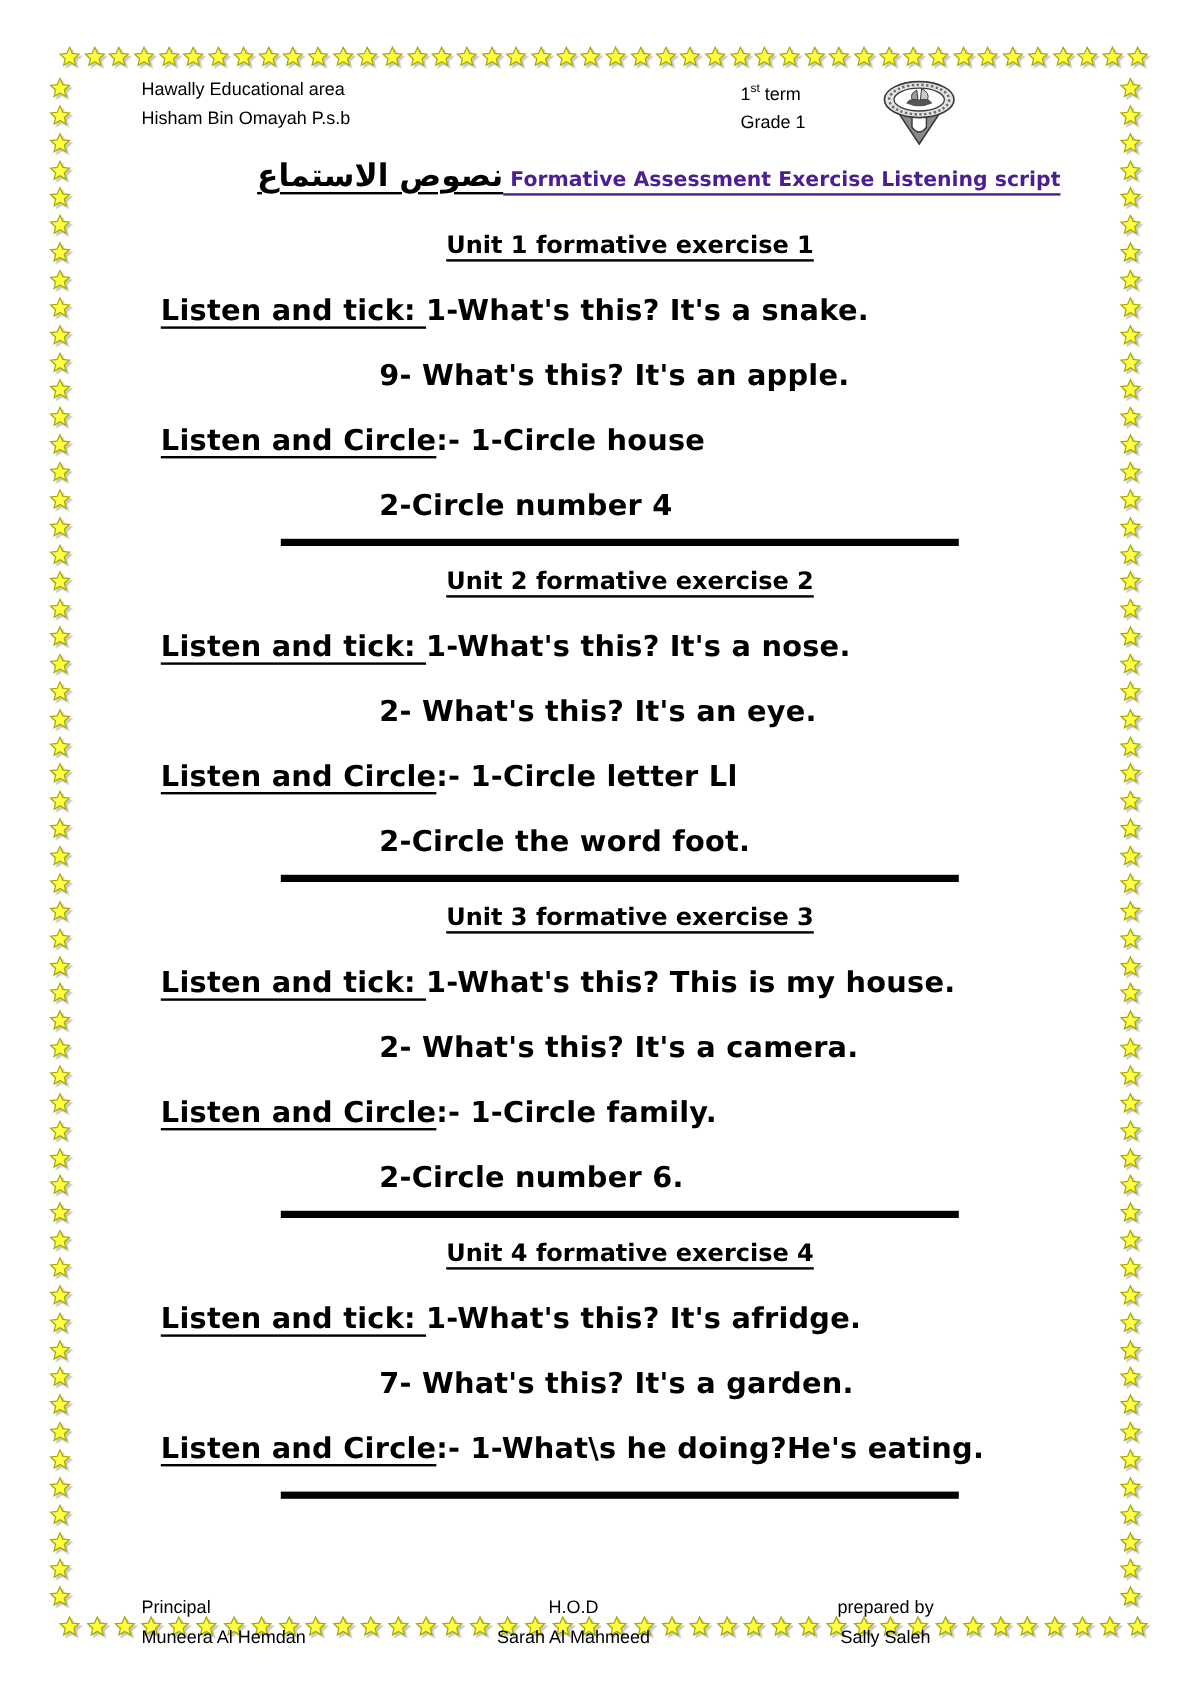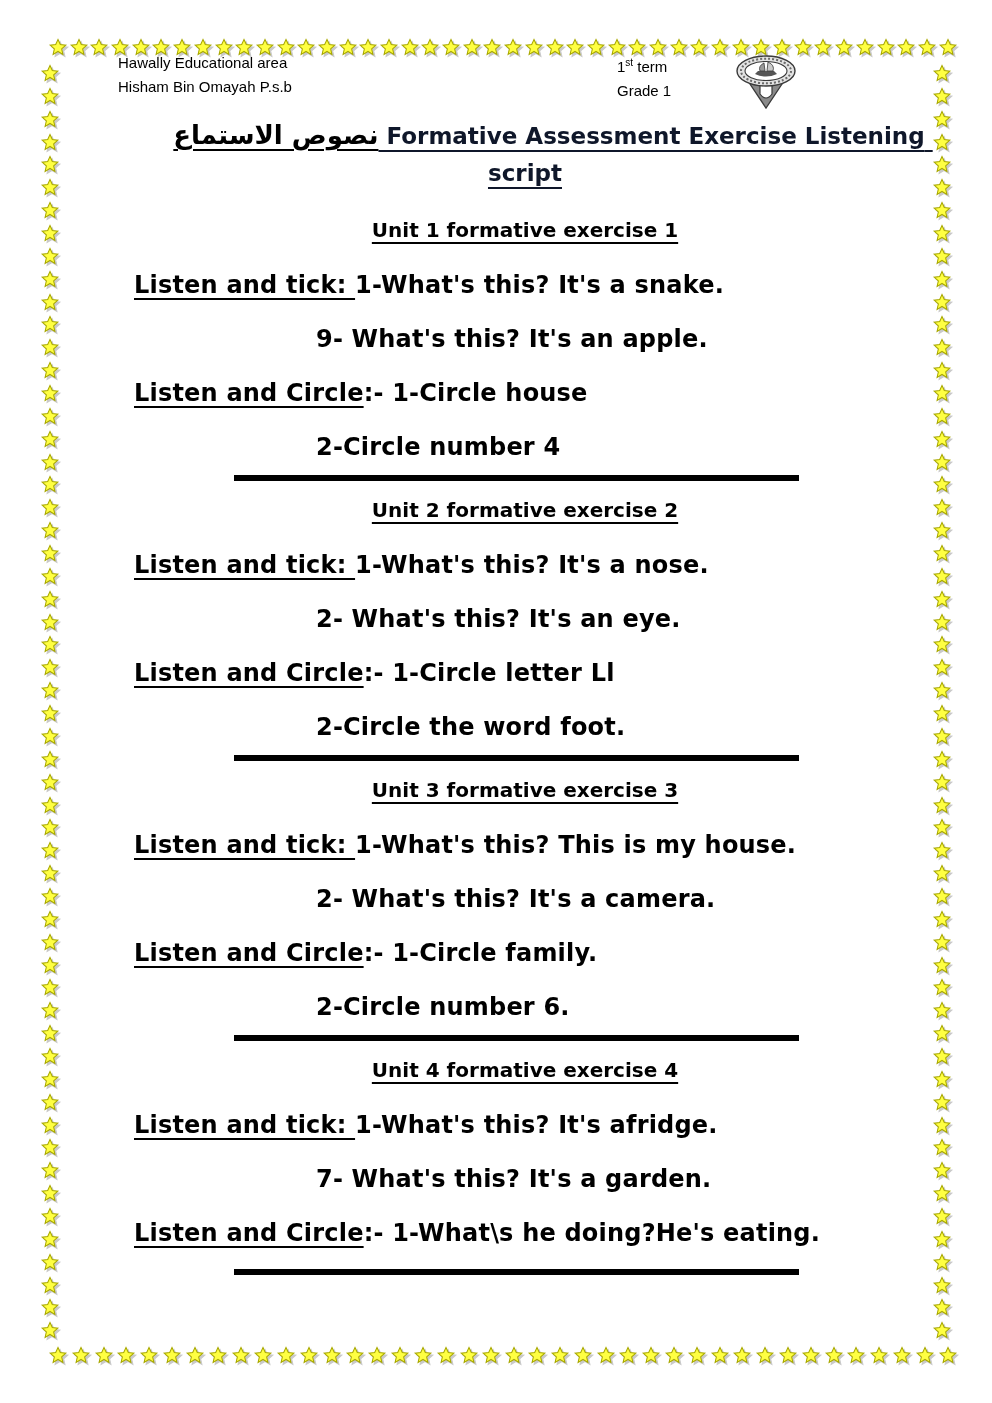--- a/index.html
+++ b/index.html
@@ -14,31 +14,31 @@
   }
   
   .stars { position: absolute; display: flex; justify-content: space-between; }
   .stars-top    { left: 48px; right: 34px; top: 38px; }
   .stars-bottom { left: 48px; right: 34px; bottom: 38px; }
   .stars-left   { left: 40px; top: 64px; bottom: 62px; width: 22px; flex-direction: column; }
   .stars-right  { right: 38px; top: 64px; bottom: 62px; width: 22px; flex-direction: column; }
   .star-icon { filter: drop-shadow(2px 2px 0 #c9c9c9); flex: 0 0 auto; }
   .star-icon path { fill: #ffff42; stroke: #a8a800; stroke-width: 1.3; }
   
-  .content { position: absolute; left: 118px; top: 48px; width: 814px; }
+  .content { position: absolute; left: 118px; top: 60px; width: 814px; }
   
   .header { position: relative; height: 70px; font-family: "Liberation Sans", sans-serif; font-size: 15px; }
   .hdr-left { position: absolute; left: 0; top: 3px; line-height: 24px; }
   .hdr-term { position: absolute; left: 499px; top: 3px; line-height: 24px; }
   .hdr-term sup { font-size: 10px; }
   .logo { position: absolute; left: 616px; top: 4px; }
   
   .title { text-align: center; margin: 0; line-height: 34px; white-space: nowrap; }
   .t-ar { font-size: 26px; font-weight: bold; text-decoration: underline; text-decoration-thickness: 2px; text-underline-offset: 5px; margin-left: 48px; }
-  .t-en { color: #0f172a; font-size: 23px; font-weight: bold; text-decoration: underline; text-decoration-thickness: 2px; text-underline-offset: 6px; }
+  .t-en { color: #4c1d95; font-size: 17px; font-weight: bold; text-decoration: underline; text-decoration-thickness: 2px; text-underline-offset: 6px; }
   
   .unit { margin: 16px; }
   .u-head {
     margin: 7px 0 0; text-align: center;
     font-size: 20px; font-weight: bold; line-height: 26px;
     text-decoration: underline; text-decoration-thickness: 2px; text-underline-offset: 5px;
   }
   .unit-first .u-head { margin-top: 24px; }
   .line { margin: 30px 0 0; font-size: 24px; font-weight: bold; line-height: 24px; letter-spacing: 0.2px; }
   .indent { padding-left: 182px; }
@@ -712,15 +712,29 @@
     </section>
 
     <section class="unit">
       <h2 class="u-head">Unit 4 formative exercise 4</h2>
       <p class="line"><span class="ul">Listen and tick: </span><span>1-What's this? It's afridge.</span></p>
       <p class="line indent">7- What's this? It's a garden.</p>
       <p class="line"><span class="ul">Listen and Circle</span><span class="nu">:- </span><span>1-What\s he doing?He's eating.</span></p>
       <div class="divider divider-wide-gap"></div>
     </section>
 
+    <div class="footer">
+      <div class="f-col f-col1">
+        <div>Principal</div>
+        <div>Muneera Al Hemdan</div>
+      </div>
+      <div class="f-col f-col2">
+        <div>H.O.D</div>
+        <div>Sarah Al Mahmeed</div>
+      </div>
+      <div class="f-col f-col3">
+        <div>prepared by</div>
+        <div>Sally Saleh</div>
+      </div>
+    </div>
 
   </div>
 </div>
 
 </body></html>

